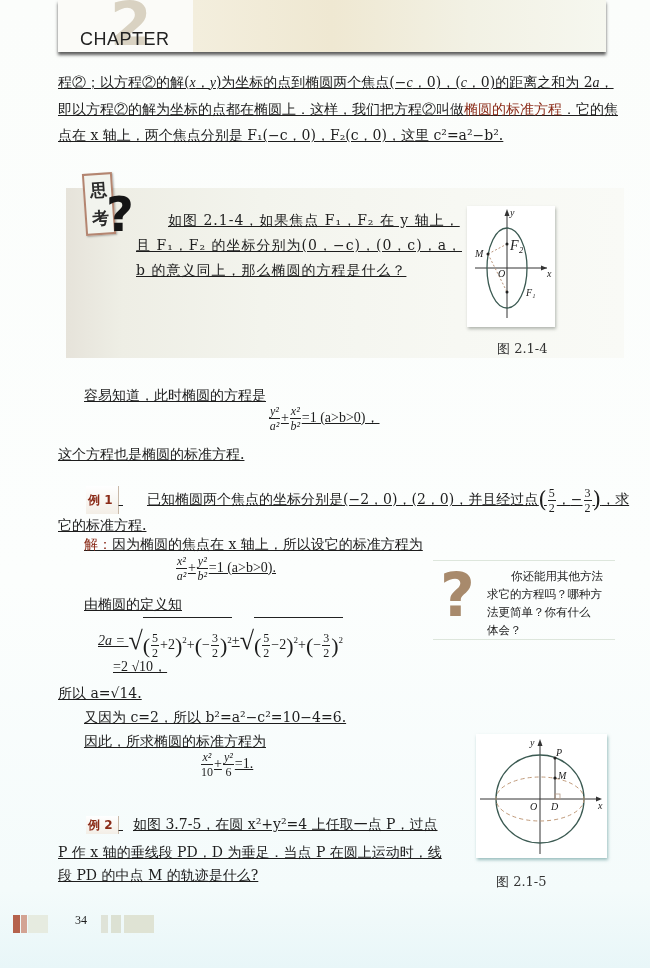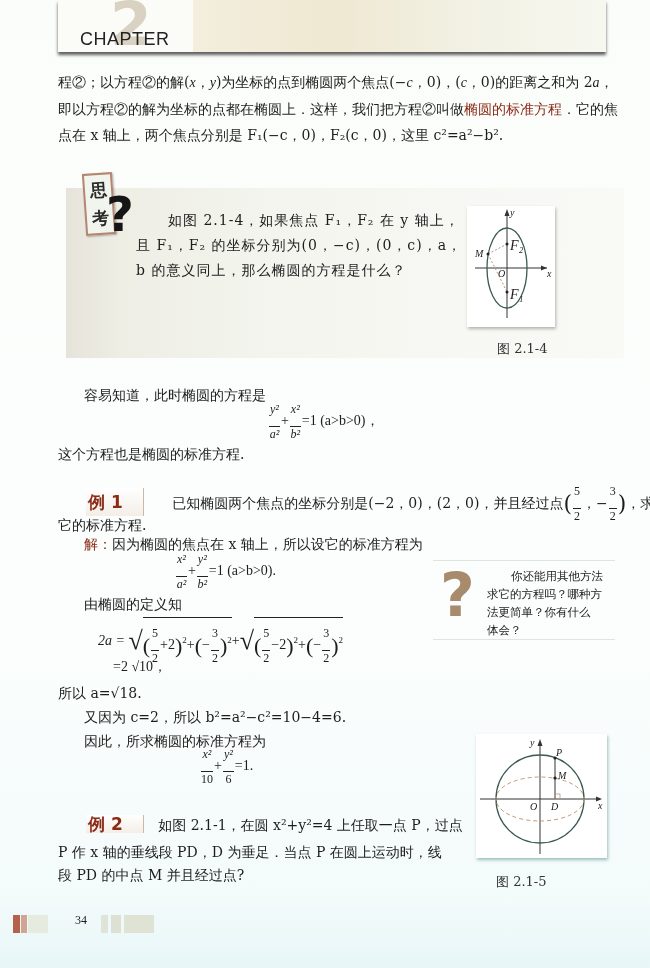--- a/index.html
+++ b/index.html
@@ -35,21 +35,21 @@
     font-family: "Liberation Sans", sans-serif; font-size: 18px; color: #222;
     letter-spacing: 0.5px;
   }
   .header-title {
     position: absolute; left: 216px; top: 31px;
     font-family: "DejaVu Sans", sans-serif; font-size: 11.5px; font-weight: bold;
     font-style: italic; color: #222; white-space: nowrap;
   }
 
   
-  .line { position: absolute; white-space: nowrap; font-size: 14px; line-height: 18px; }
+  .line { position: absolute; white-space: nowrap; font-size: 14px; line-height: 18px; text-decoration: underline; }
   .red { color: #8a2a17; }
   sub, sup { font-size: 9px; }
   sup { vertical-align: 6px; }
 
   
   .think-box {
     position: absolute; left: 66px; top: 188px; width: 558px; height: 170px;
     background: linear-gradient(90deg, #e6e3da 0%, #eeeee5 10%, #f3f4ed 35%, #f7f8f3 70%, #f9faf6 100%);
   }
   .think-badge {
@@ -69,30 +69,30 @@
   .figure {
     position: absolute; background: #ffffff;
     box-shadow: 1px 2px 3px rgba(90,100,90,0.45);
   }
   .caption {
     position: absolute; font-size: 13px; color: #333; font-family: "DejaVu Serif", serif;
   }
 
   
   .frac { display: inline-block; vertical-align: middle; text-align: center; line-height: 1; margin: 0 1px; }
-  .frac .num { display: block; font-size: 12px; padding: 0 1px 11px; border-bottom: 1px solid #222; }
+  .frac .num { display: block; font-size: 12px; padding: 0 1px 1px; border-bottom: 1px solid #222; }
   .frac .den { display: block; font-size: 12px; padding-top: 1px; }
   .big-paren { font-size: 22px; vertical-align: middle; font-weight: 200; }
   .sqrt { display: inline-block; vertical-align: middle; }
   .sqrt-sign { font-size: 26px; vertical-align: middle; }
   .sqrt-body { display: inline-block; border-top: 1px solid #222; vertical-align: middle; padding-top: 2px; }
 
   .example-tag {
     display: inline-block; color: #8a2a17; font-weight: bold; font-family: "DejaVu Sans", sans-serif;
-    font-size: 17px; padding: 0 20px 0 2px; border-right: 1px solid #c9b9a9;
+    font-size: 12px; padding: 0 5px 0 2px; border-right: 1px solid #c9b9a9;
     background: linear-gradient(180deg, #fff 0%, #f3eee6 100%);
   }
 
   
   .side-note {
     position: absolute; left: 433px; top: 560px; width: 182px; height: 80px;
     border-top: 1px solid #dde6dc; border-bottom: 1px solid #dde6dc;
   }
   .side-q {
     position: absolute; left: 440px; top: 565px;
@@ -147,21 +147,21 @@
     <line x1="21" y1="48" x2="40" y2="86" stroke="#b8937a" stroke-width="1" stroke-dasharray="2,2"></line>
     <circle cx="21" cy="48" r="1.5" fill="#222"></circle>
     <circle cx="40" cy="38" r="1.5" fill="#222"></circle>
     <circle cx="40" cy="86" r="1.5" fill="#222"></circle>
   </svg>
   <span class="abs it serif" style="left:43px; top:1px; font-size:10px;">y</span>
   <span class="abs it serif" style="left:80px; top:62px; font-size:10px;">x</span>
   <span class="abs it serif" style="left:31px; top:62px; font-size:10px;">O</span>
   <span class="abs it serif" style="left:8px; top:42px; font-size:10px;">M</span>
   <span class="abs it serif" style="left:43px; top:32px; font-size:14px;">F₂</span>
-  <span class="abs it serif" style="left:43px; top:81px; font-size:14px;">F₁</span>
+  <span class="abs it serif" style="left:59px; top:81px; font-size:10px;">F₁</span>
 </div>
 <div class="caption" style="left:497px; top:340px;">图 2.1-4</div>
 
 <div class="line" style="left:84px; top:386px;">容易知道，此时椭圆的方程是</div>
 <div class="line serif" style="left:268px; top:403px; line-height:30px;">
   <span class="frac it"><span class="num">y²</span><span class="den">a²</span></span><span>+</span><span class="frac it"><span class="num">x²</span><span class="den">b²</span></span><span>=1 (a&gt;b&gt;0)，</span>
 </div>
 <div class="line" style="left:58px; top:445px;">这个方程也是椭圆的标准方程.</div>
 
 <div class="line" style="left:86px; top:485px; line-height:28px;">
@@ -175,42 +175,42 @@
 <div class="line serif" style="left:175px; top:553px; line-height:30px;">
   <span class="frac it"><span class="num">x²</span><span class="den">a²</span></span><span>+</span><span class="frac it"><span class="num">y²</span><span class="den">b²</span></span><span>=1  (a&gt;b&gt;0).</span>
 </div>
 <div class="line" style="left:84px; top:595px;">由椭圆的定义知</div>
 
 <div class="line serif" style="left:98px; top:617px; line-height:40px;">
   <span class="it">2a =</span>
   <span class="sqrt"><span class="sqrt-sign">√</span><span class="sqrt-body"><span class="big-paren">(</span><span class="frac"><span class="num">5</span><span class="den">2</span></span><span>+2</span><span class="big-paren">)</span><sup>2</sup>+<span class="big-paren">(</span>−<span class="frac"><span class="num">3</span><span class="den">2</span></span><span class="big-paren">)</span><sup>2</sup></span></span>+<span class="sqrt"><span class="sqrt-sign">√</span><span class="sqrt-body"><span class="big-paren">(</span><span class="frac"><span class="num">5</span><span class="den">2</span></span><span>−2</span><span class="big-paren">)</span><sup>2</sup>+<span class="big-paren">(</span>−<span class="frac"><span class="num">3</span><span class="den">2</span></span><span class="big-paren">)</span><sup>2</sup></span></span>
 </div>
 <div class="line serif" style="left:113px; top:658px;">=2 √10，</div>
-<div class="line" style="left:58px; top:684px;">所以 a=√18.</div>
+<div class="line" style="left:58px; top:684px;">所以 a=√14.</div>
 <div class="line" style="left:84px; top:708px;">又因为 c=2，所以 b²=a²−c²=10−4=6.</div>
 <div class="line" style="left:84px; top:732px;">因此，所求椭圆的标准方程为</div>
 <div class="line serif" style="left:200px; top:748px; line-height:32px;">
   <span class="frac"><span class="num it">x²</span><span class="den">10</span></span><span>+</span><span class="frac"><span class="num it">y²</span><span class="den">6</span></span><span>=1.</span>
 </div>
 
 <div class="side-note"></div>
 <div class="side-q">?</div>
 <div class="side-text">
   <div style="padding-left:24px;">你还能用其他方法</div>
   <div>求它的方程吗？哪种方</div>
   <div>法更简单？你有什么</div>
   <div>体会？</div>
 </div>
 
 <div class="line" style="left:86px; top:815px;">
   <span class="example-tag">例 2</span>
-  <span style="margin-left:10px;">如图 2.1-1，在圆 x²+y²=4 上任取一点 P，过点</span>
+  <span style="margin-left:10px;">如图 3.7-5，在圆 x²+y²=4 上任取一点 P，过点</span>
 </div>
 <div class="line" style="left:58px; top:843px;">P 作 x 轴的垂线段 PD，D 为垂足．当点 P 在圆上运动时，线</div>
-<div class="line" style="left:58px; top:866px;">段 PD 的中点 M 并且经过点?</div>
+<div class="line" style="left:58px; top:866px;">段 PD 的中点 M 的轨迹是什么?</div>
 
 <div class="figure" style="left:476px; top:734px; width:131px; height:124px; box-shadow: 1px 2px 3px rgba(80,140,140,0.55);">
   <svg width="131" height="124" viewBox="0 0 131 124">
     <line x1="4" y1="65" x2="124" y2="65" stroke="#333" stroke-width="1"></line>
     <polygon points="126,65 120,62.5 120,67.5" fill="#333"></polygon>
     <line x1="64" y1="120" x2="64" y2="8" stroke="#333" stroke-width="1"></line>
     <polygon points="64,5 61.5,12 66.5,12" fill="#333"></polygon>
     <circle cx="64" cy="65" r="44" fill="none" stroke="#3b5a52" stroke-width="1.3"></circle>
     <ellipse cx="64" cy="65" rx="44" ry="22" fill="none" stroke="#c09a7a" stroke-width="1" stroke-dasharray="4,3"></ellipse>
     <line x1="79" y1="24" x2="79" y2="65" stroke="#333" stroke-width="1"></line>

